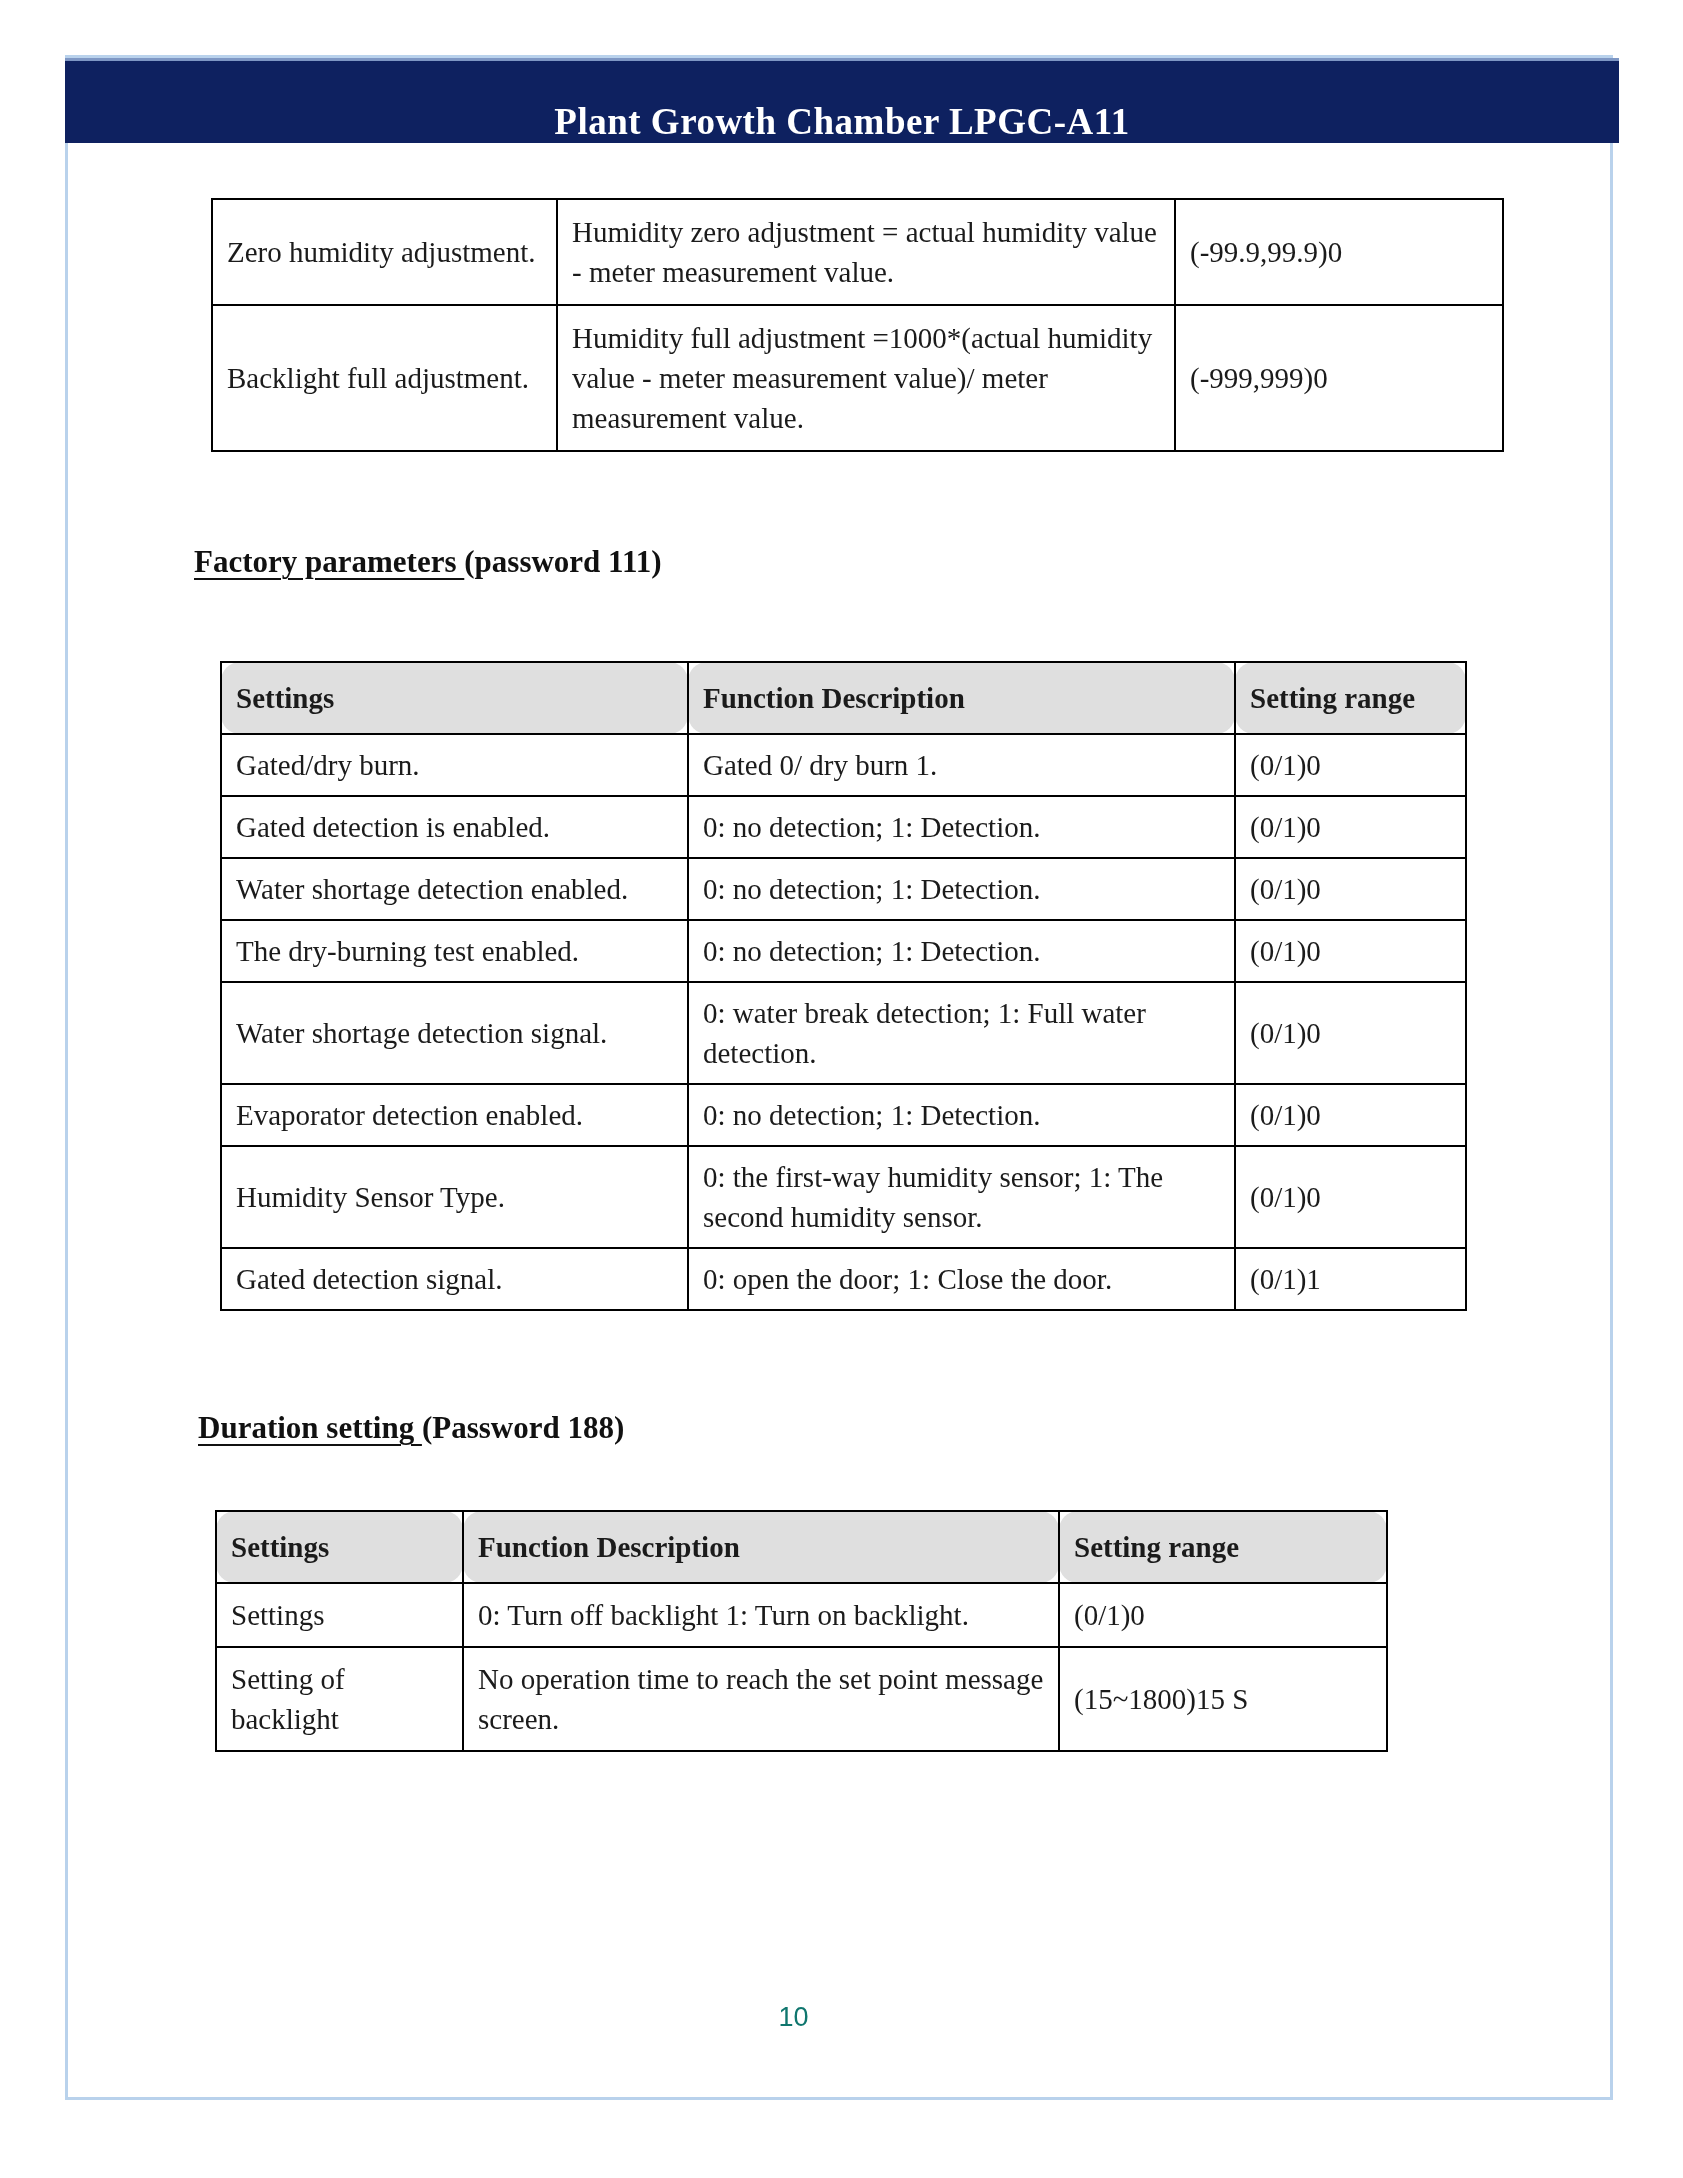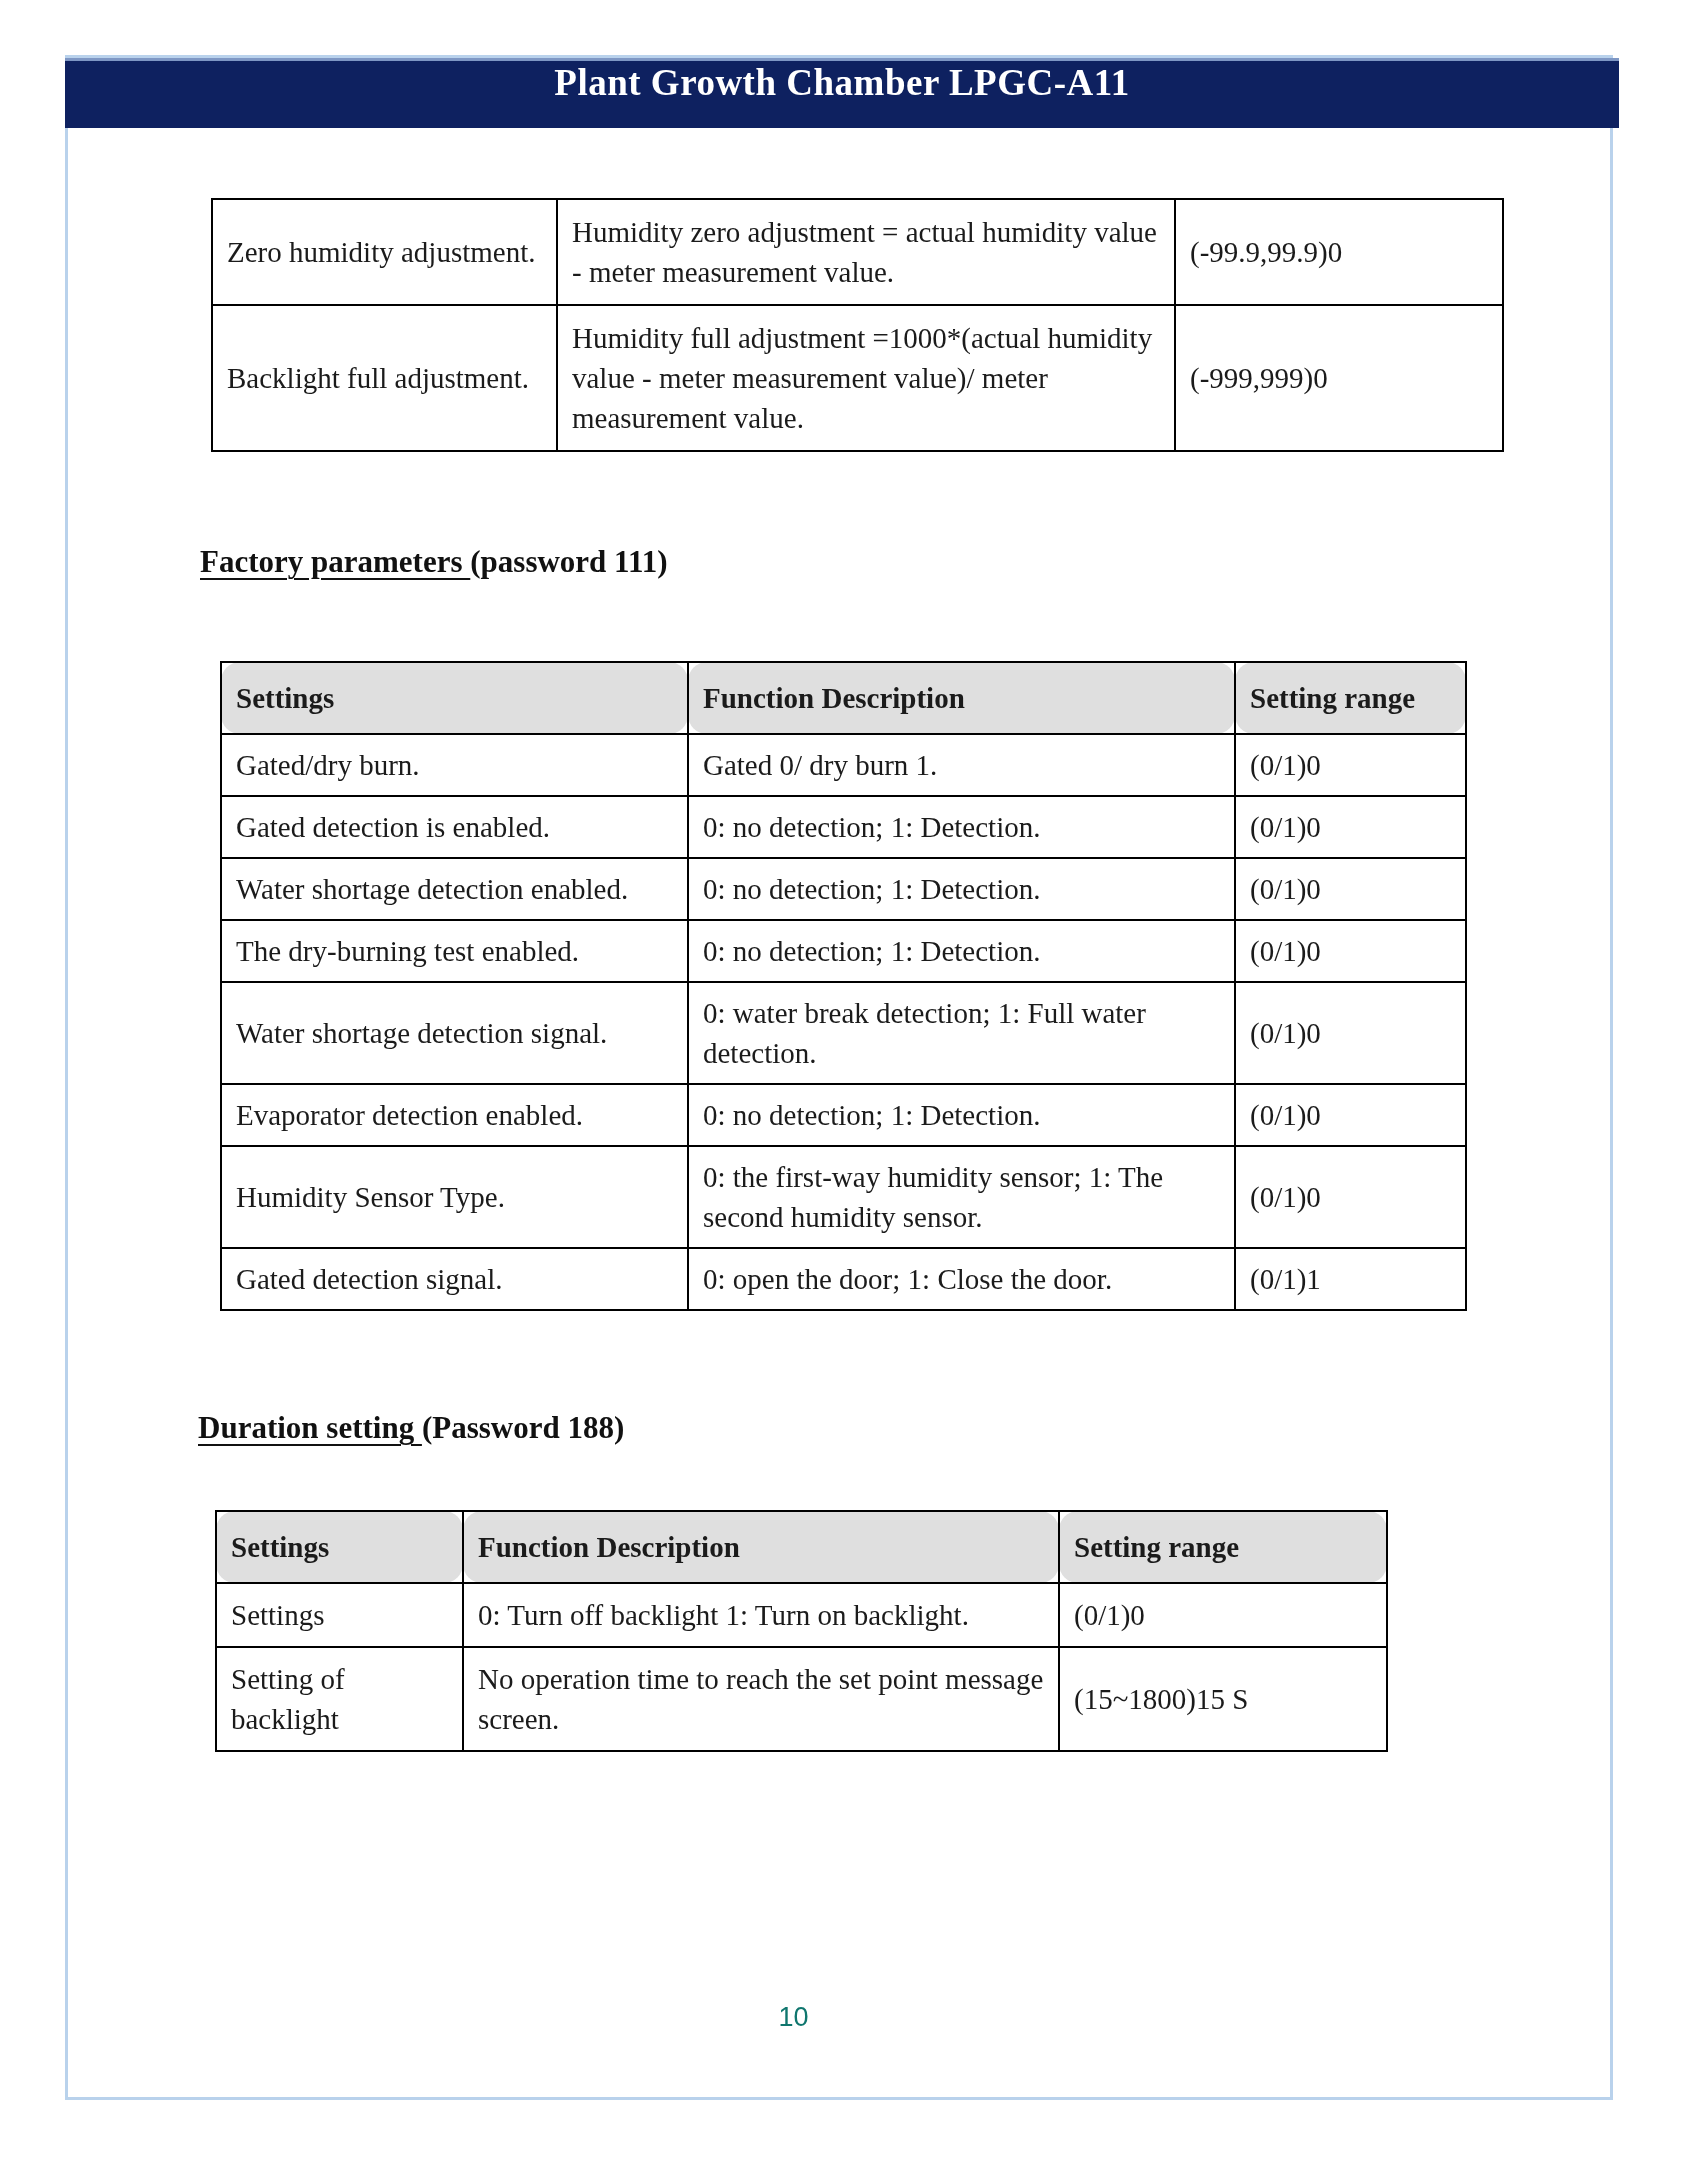--- a/index.html
+++ b/index.html
@@ -14,25 +14,25 @@
   .page-frame {
     position: absolute;
     left: 65px; top: 55px;
     width: 1548px; height: 2045px;
     border: 3px solid #b9d2ec;
     box-sizing: border-box;
   }
   .header-bar {
     position: absolute;
     left: 65px; top: 58px;
-    width: 1554px; height: 70px;
+    width: 1554px; height: 85px;
     background: #0e2160;
     border-top: 3px solid #7e97c4;
     box-sizing: border-box;
-    display: flex; align-items: flex-start; justify-content: center;
+    display: flex; align-items: flex-end; justify-content: center;
   }
   .header-title {
     color: #ffffff;
     font-size: 37px;
     font-weight: bold;
     letter-spacing: 0.5px;
   }
   table {
     border-collapse: collapse;
     table-layout: fixed;
@@ -59,21 +59,21 @@
   .t-factory  { left: 220px; top: 661px; width: 1245px; }
   .t-backlight{ left: 215px; top: 1510px; width: 1170px; }
   .t-backlight td { padding-top: 11px; padding-bottom: 11px; }
   .section-heading {
     position: absolute;
     font-size: 31px;
     font-weight: bold;
     color: #111111;
     white-space: pre;
   }
-  .heading-1 { left: 200px; top: 544px; }
+  .heading-1 { left: 194px; top: 544px; }
   .heading-2 { left: 198px; top: 1410px; }
   .underlined { text-decoration: underline; text-decoration-thickness: 2px; text-underline-offset: 6px; }
   .page-number {
     position: absolute;
     left: 0; top: 2002px;
     width: 1587px;
     text-align: center;
     font-size: 27px;
     font-family: "Liberation Sans", "DejaVu Sans", sans-serif;
     color: #0f766e;

